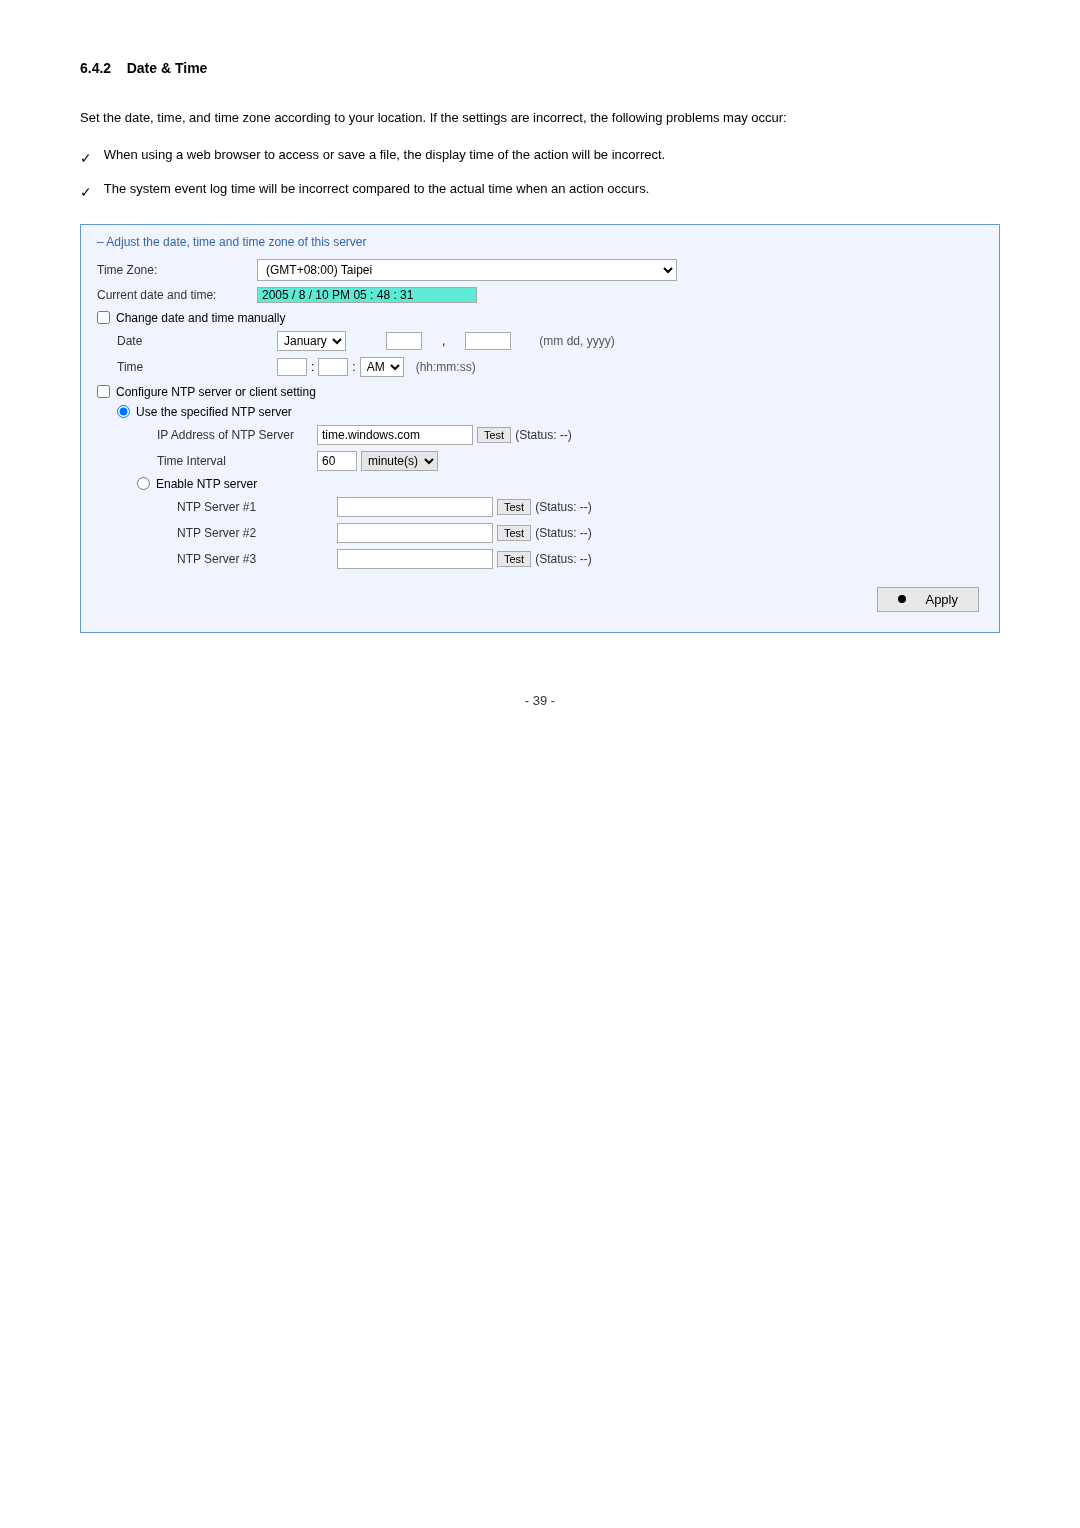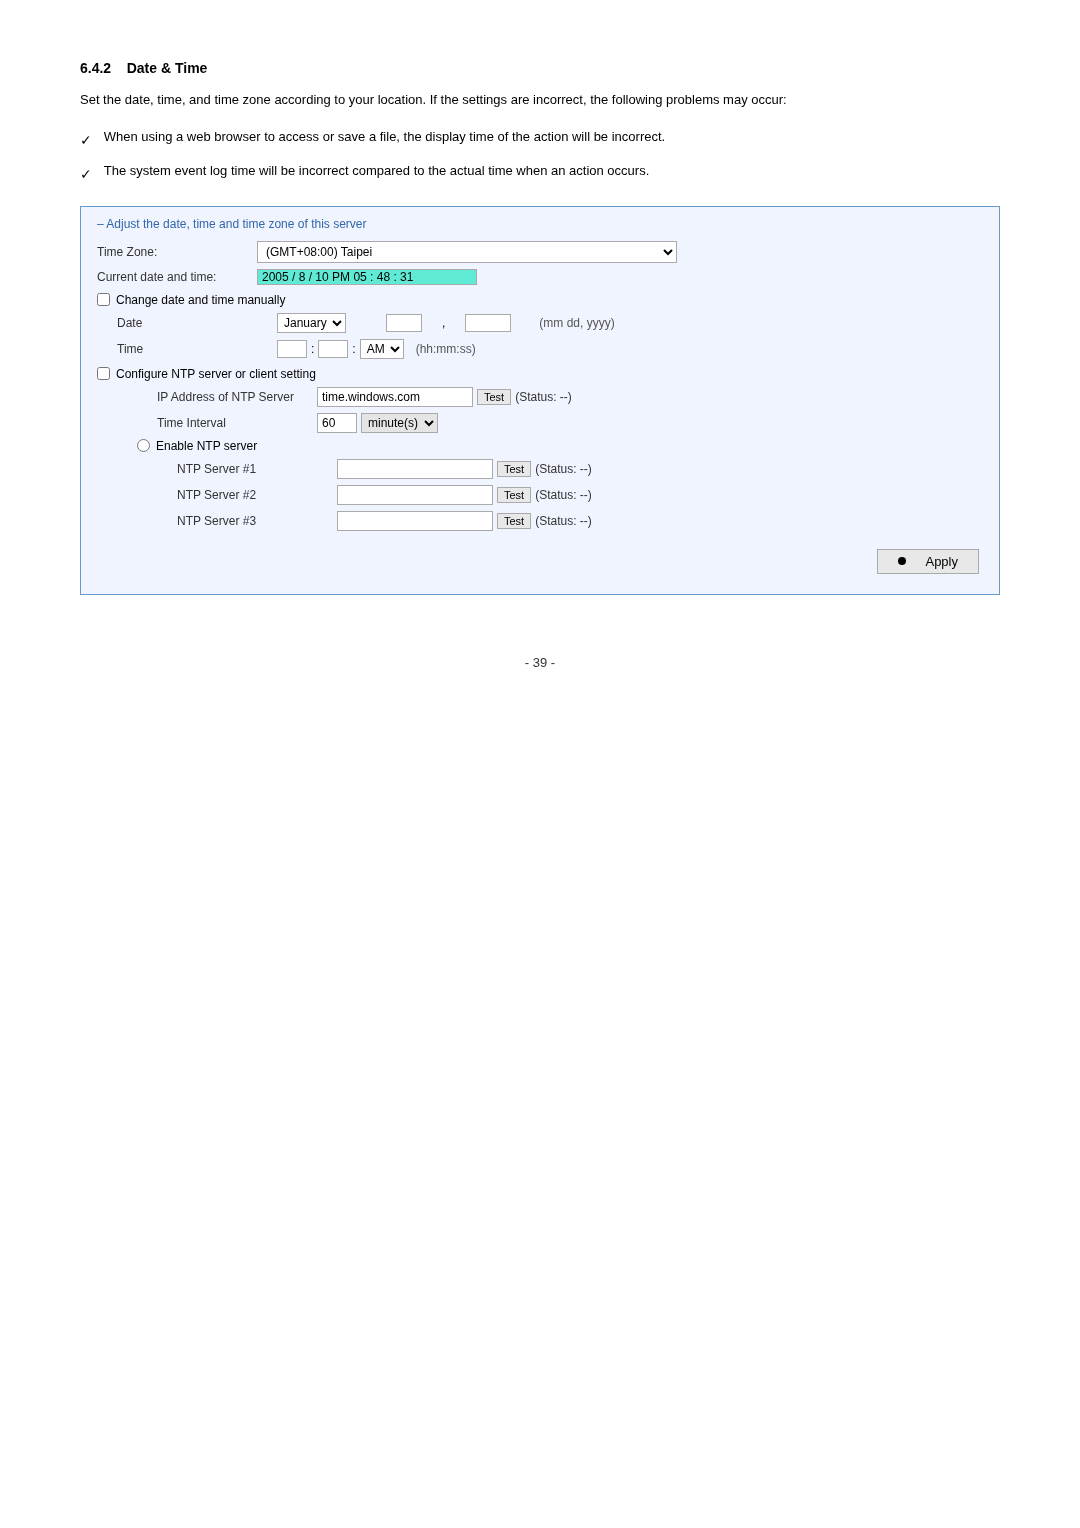--- a/index.html
+++ b/index.html
@@ -10,21 +10,21 @@
       color: #000;
       width: 1080px;
       min-height: 1528px;
     }
     .page {
       padding: 60px 80px 60px 80px;
     }
     .section-title {
       font-weight: bold;
       font-size: 14px;
-      margin-bottom: 14px;
+      margin-bottom: 32px;
     }
     .intro-text {
       font-size: 13px;
       line-height: 1.6;
       margin-bottom: 16px;
     }
     .bullet-list {
       list-style: none;
       margin-bottom: 20px;
     }
@@ -313,20 +313,24 @@
         </div>
       </div>
     </div>
 
     <div class="section-checkbox">
       <input type="checkbox" style="">
       <span>Configure NTP server or client setting</span>
     </div>
 
     <div class="subsection">
+      <div class="radio-row">
+        <input type="radio" name="ntp-mode" checked="" style="">
+        <span>Use the specified NTP server</span>
+      </div>
 
       <div class="ntp-row">
         <span class="ntp-label">IP Address of NTP Server</span>
         <input type="text" class="ntp-input" value="time.windows.com" style="">
         <button class="test-btn">Test</button>
         <span class="status-text">(Status: --)</span>
       </div>
 
       <div class="ntp-row">
         <span class="ntp-label">Time Interval</span>

